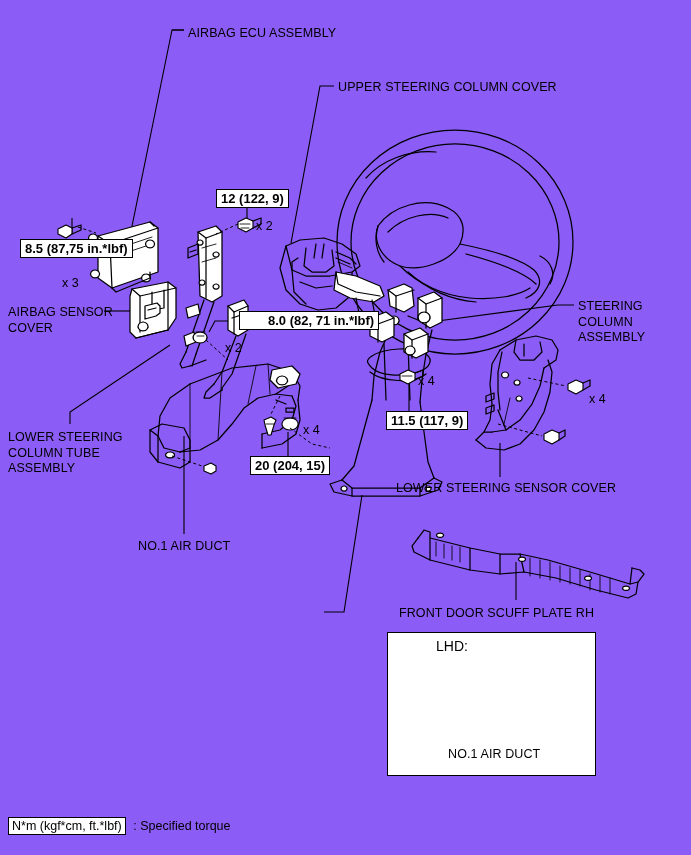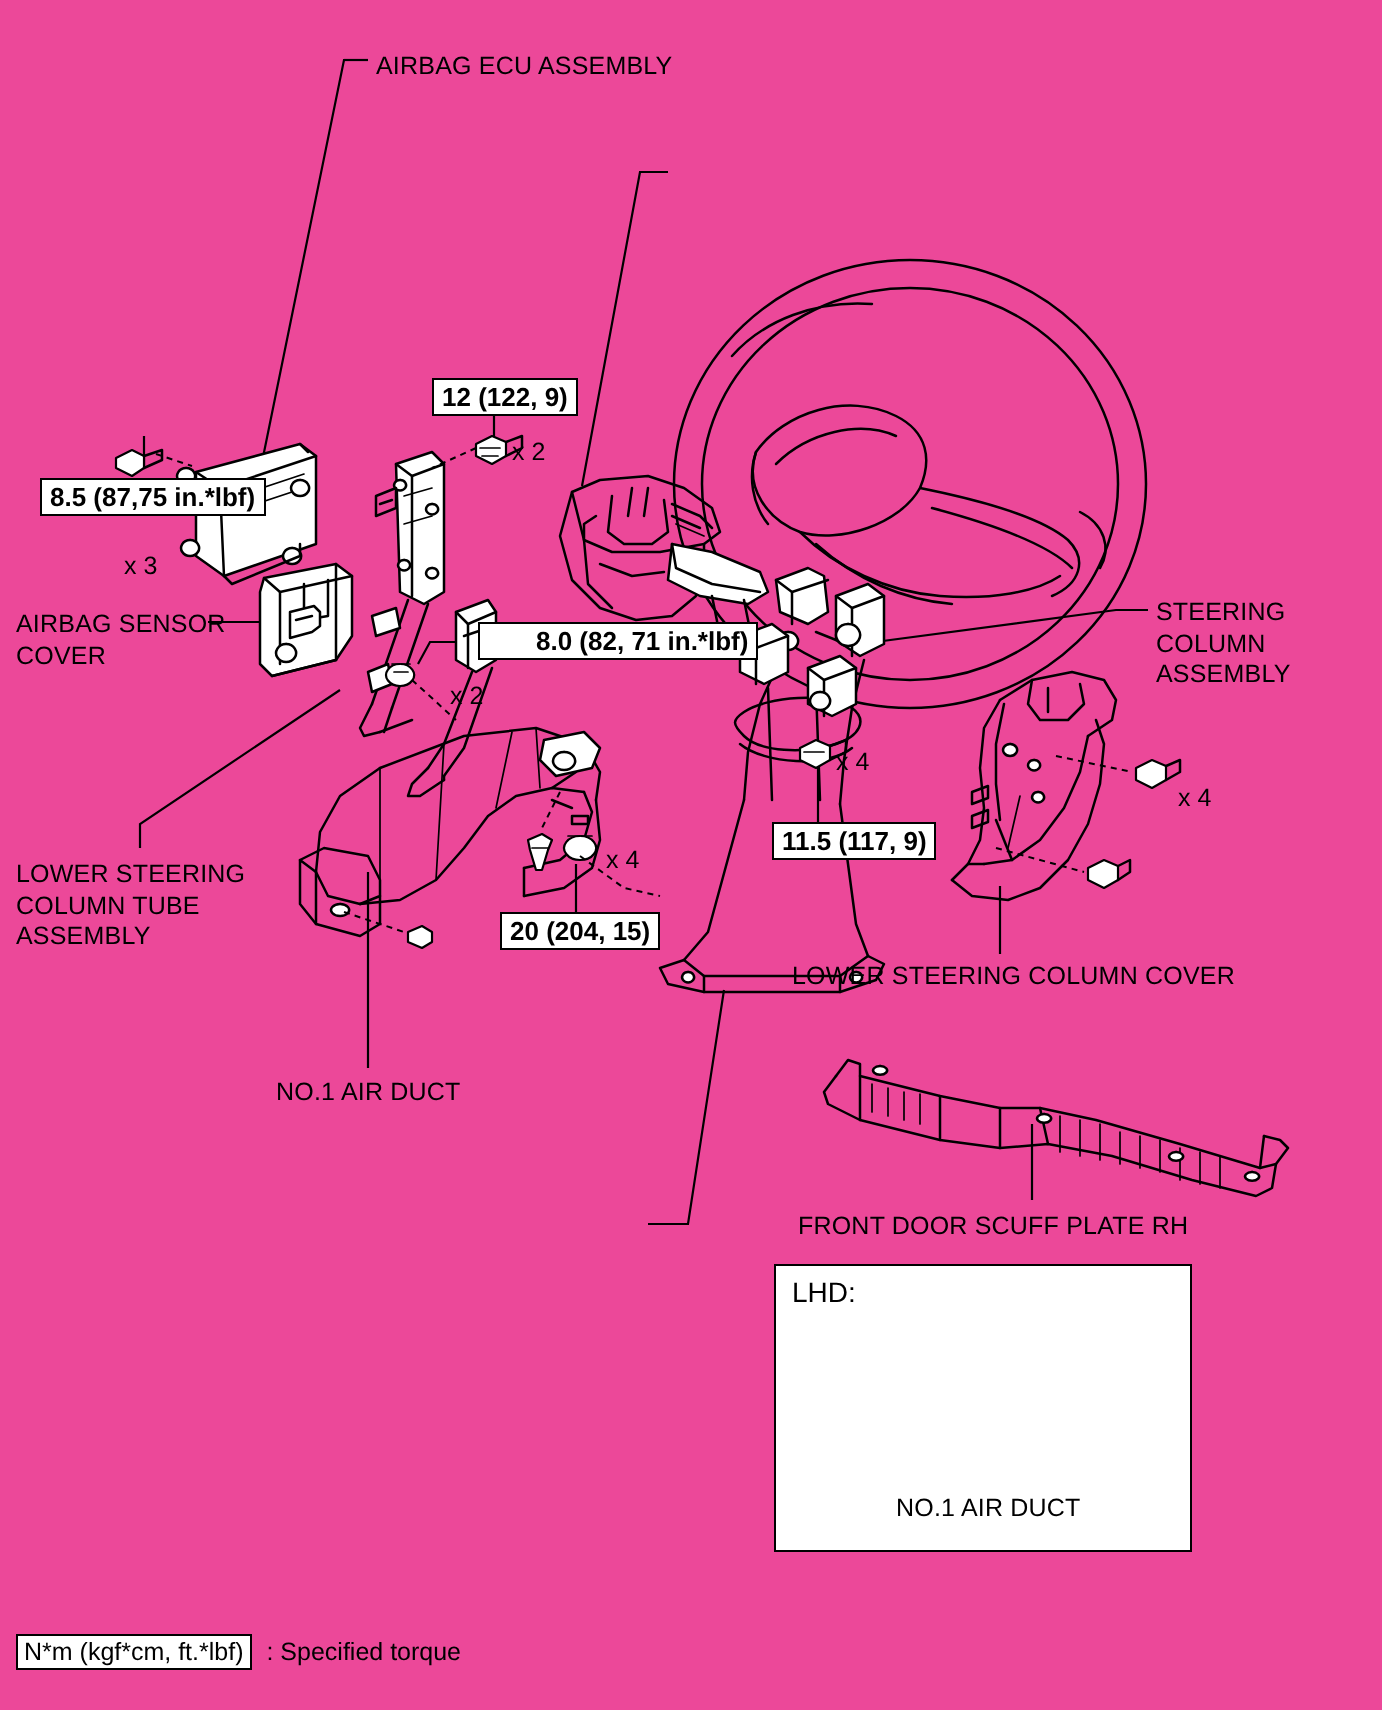--- a/index.html
+++ b/index.html
@@ -9,21 +9,21 @@
     background: #ffffff;
   }
   body {
     font-family: "Liberation Sans", sans-serif;
     color: #000000;
   }
   #diagram {
     position: relative;
     width: 691px;
     height: 855px;
-    background: #ec4899;
+    background: #8b5cf6;
     overflow: hidden;
   }
   #art {
     position: absolute;
     left: 0;
     top: 0;
     width: 691px;
     height: 855px;
     pointer-events: none;
   }
@@ -59,20 +59,21 @@
     position: absolute;
     border: 1.4px solid #000;
     background: #fff;
   }
   .inset-title {
     position: absolute;
     font-family: "Liberation Sans", sans-serif;
     font-size: 14px;
     color: #000;
     white-space: pre;
+    margin-left: 40px;
   }
   .legend-row {
     position: absolute;
     display: flex;
     align-items: center;
     font-family: "Liberation Sans", sans-serif;
     font-size: 12.5px;
     color: #000;
     white-space: pre;
   }
@@ -422,35 +423,36 @@
       <path class="t" d="M452,690 L460,700"></path>
       <path class="t" d="M490,676 L496,694"></path>
       <path class="t" d="M440,728 L504,716"></path>
 
       <path class="s" d="M424,752 L428,760 L440,760 L444,748"></path>
     </g>
   </svg>
 
   <div class="lbl" style="left:188px; top:26px;">AIRBAG ECU ASSEMBLY</div>
 
+  <div class="lbl" style="left:338px; top:80px;">UPPER STEERING COLUMN COVER</div>
 
   <div class="lbl" style="left:8px; top:305px;">AIRBAG SENSOR
 COVER</div>
 
   <div class="lbl" style="left:578px; top:299px;">STEERING
 COLUMN
 ASSEMBLY</div>
 
   <div class="lbl" style="left:8px; top:430px;">LOWER STEERING
 COLUMN TUBE
 ASSEMBLY</div>
 
   <div class="lbl" style="left:138px; top:539px;">NO.1 AIR DUCT</div>
 
-  <div class="lbl" style="left:396px; top:481px;">LOWER STEERING COLUMN COVER</div>
+  <div class="lbl" style="left:396px; top:481px;">LOWER STEERING SENSOR COVER</div>
 
 
   <div class="lbl" style="left:399px; top:606px;text-align:center;">FRONT DOOR SCUFF PLATE RH</div>
 
   <div class="torque" style="left:20px; top:199px;margin-top:40px;">8.5 (87,75 in.*lbf)</div>
 
   <div class="torque" style="left:216px; top:189px;">12 (122, 9)</div>
 
   <div class="torque" style="left:239px; top:311px;padding-left:28px;">8.0 (82, 71 in.*lbf)</div>
 

